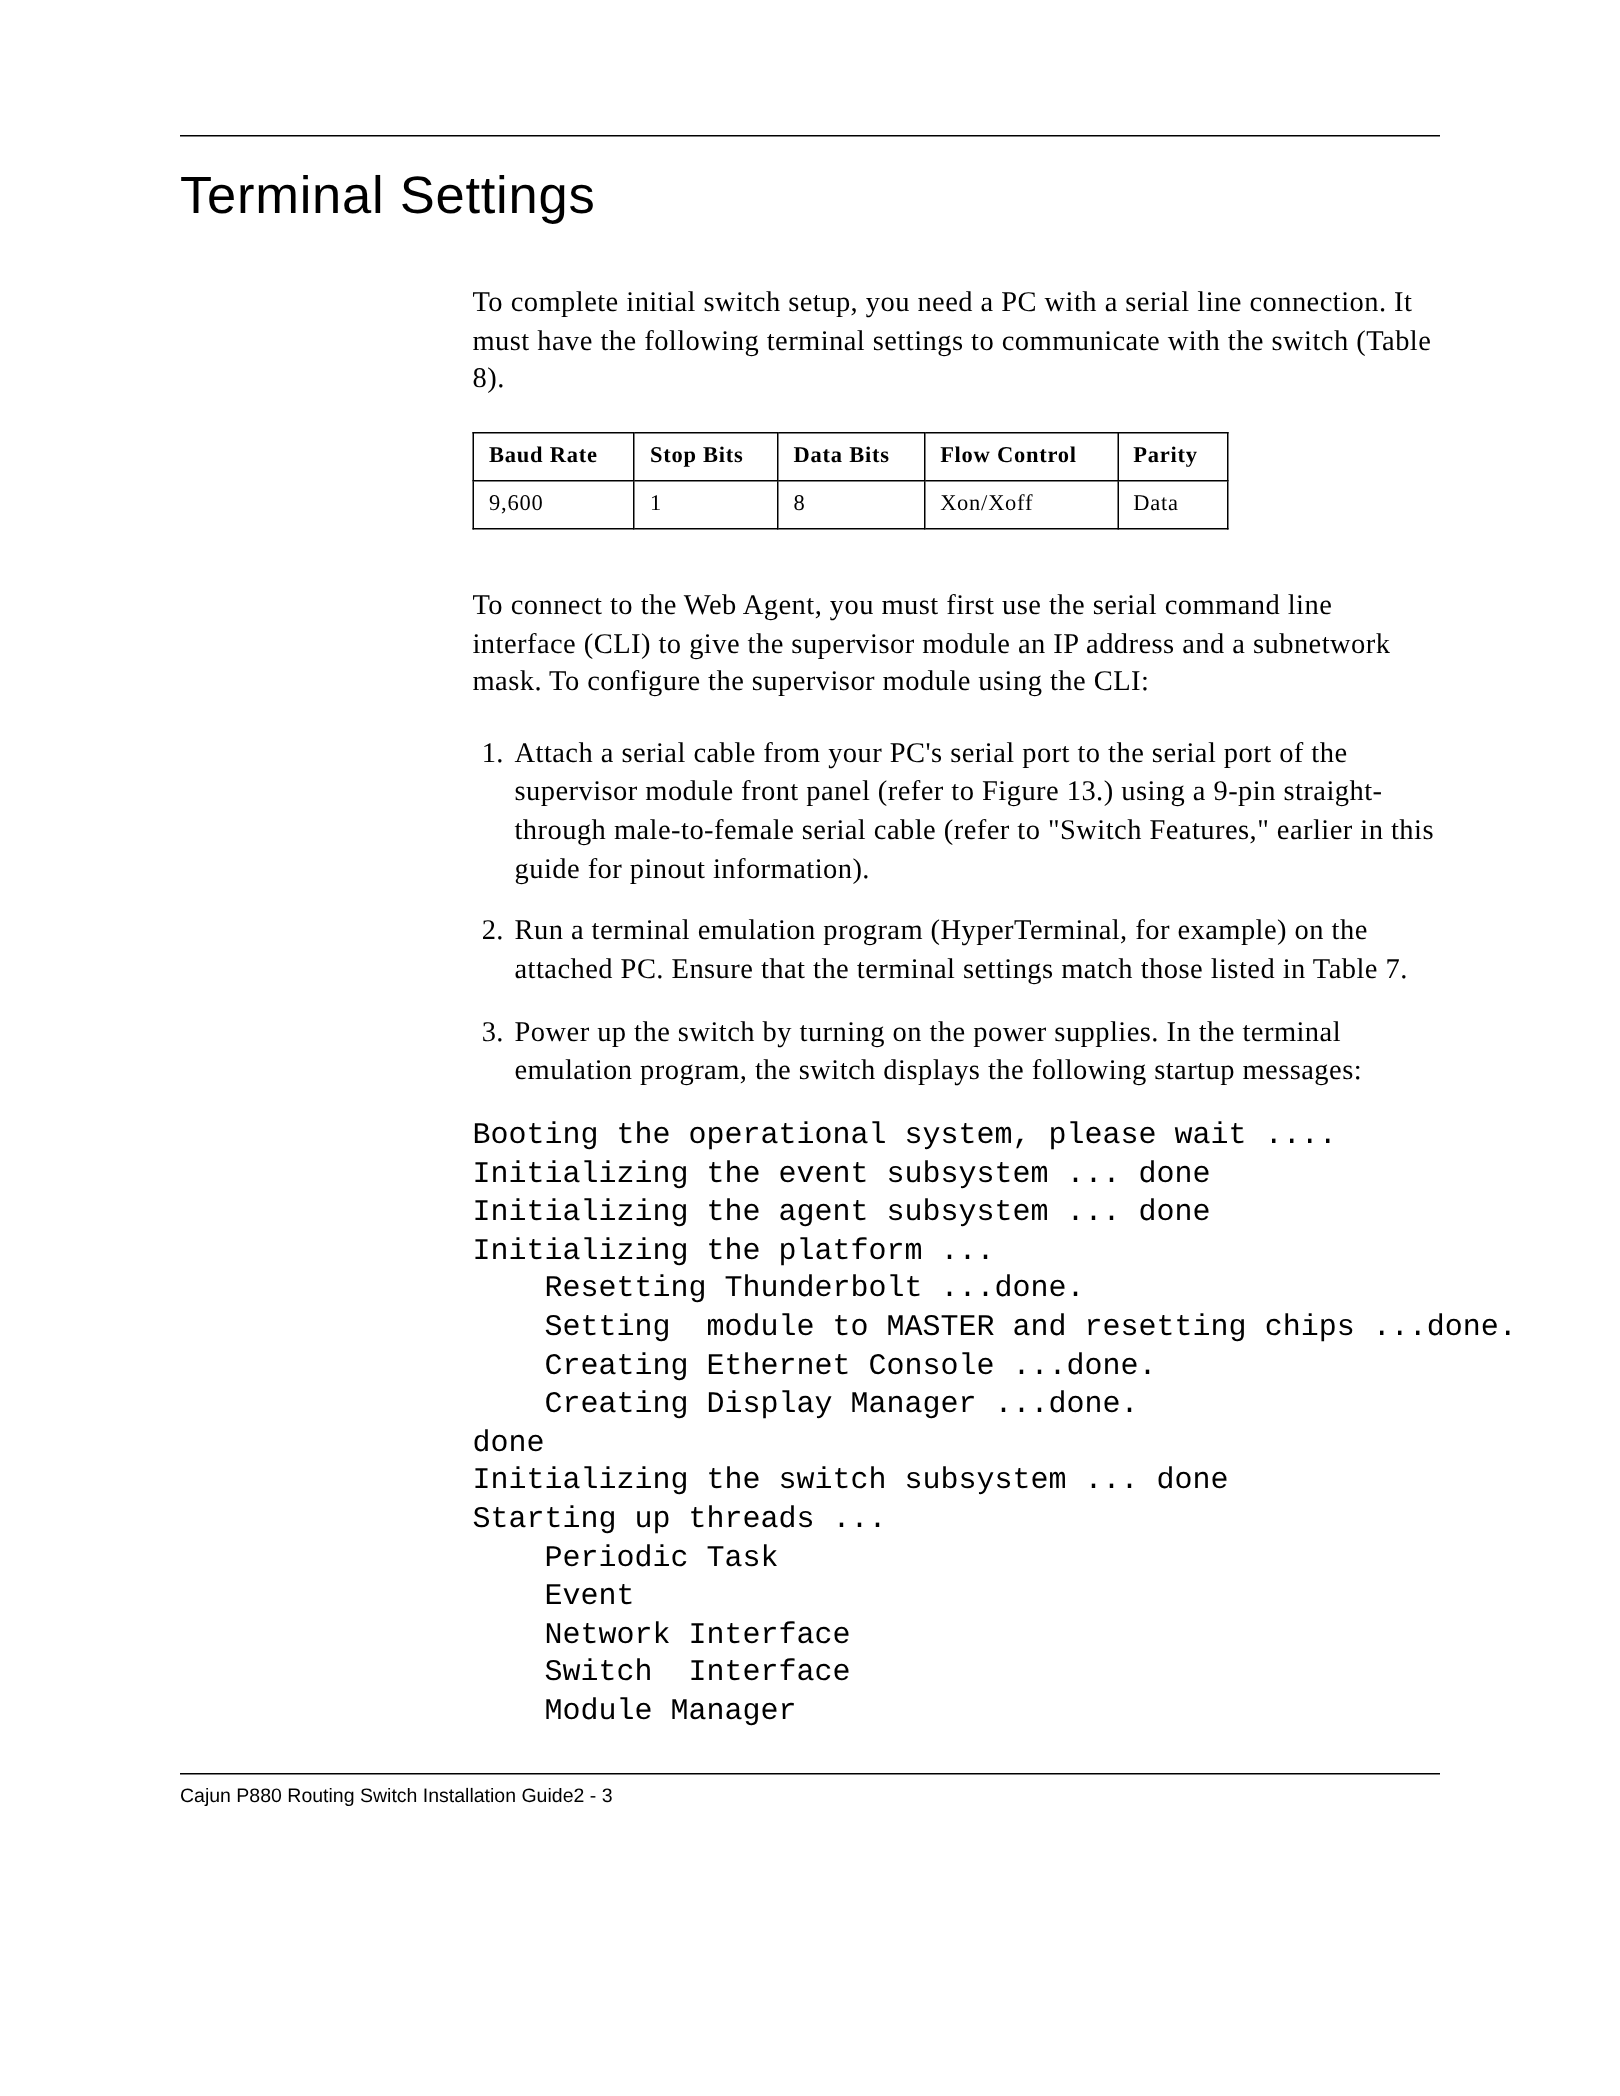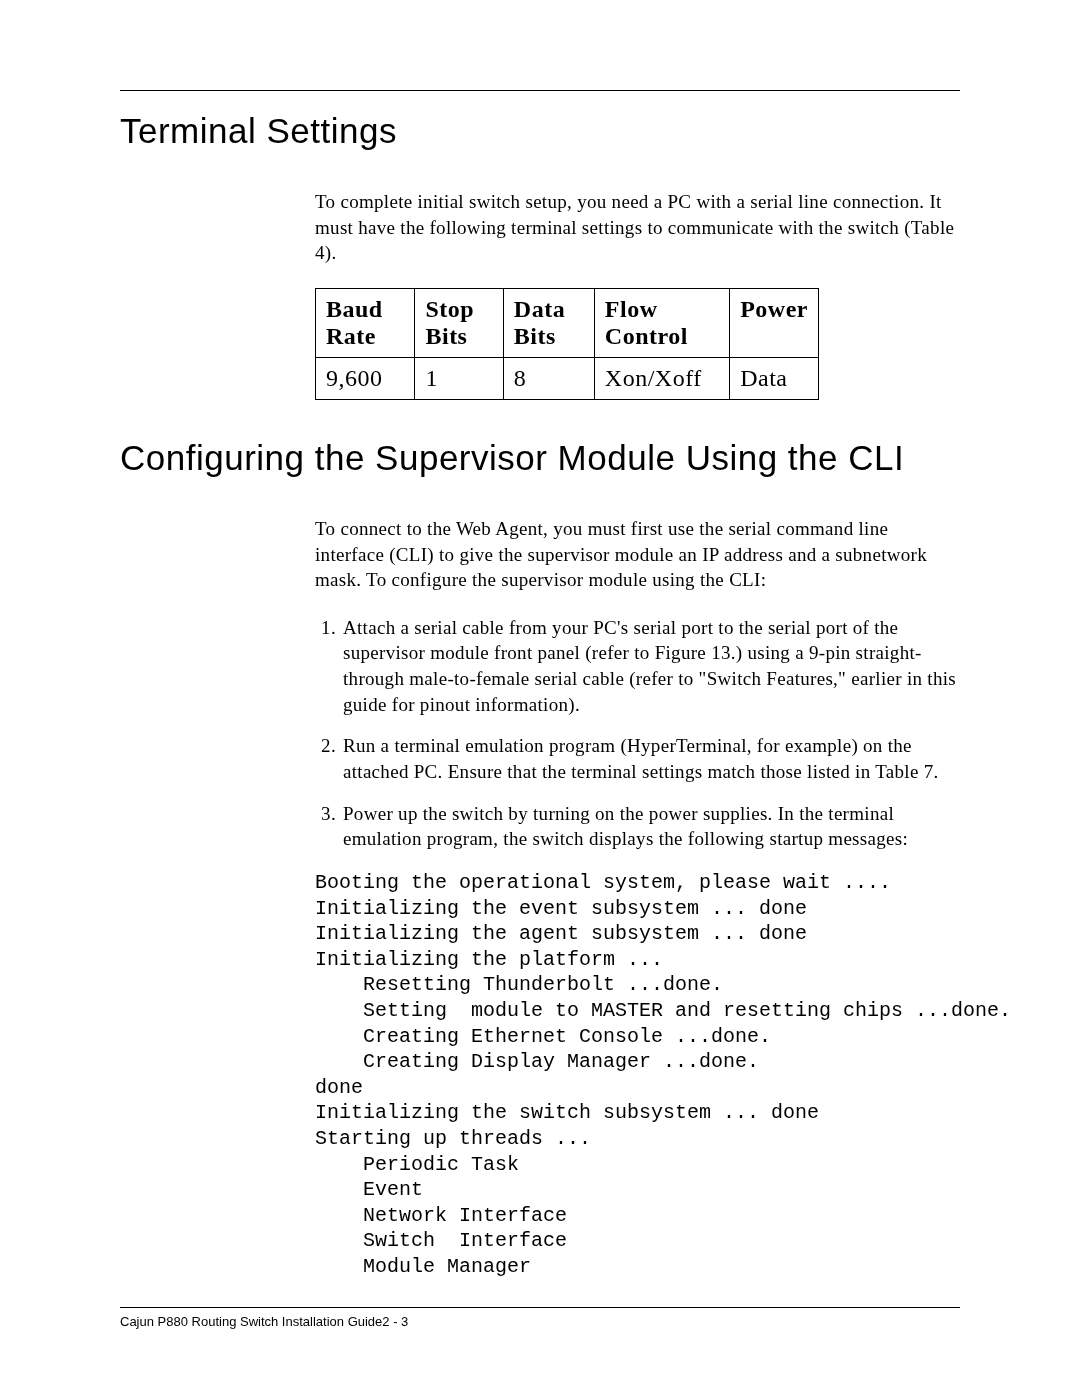--- a/index.html
+++ b/index.html
@@ -43,21 +43,21 @@
     margin: 28px 0 8px 0;
   }
   table.settings {
     border-collapse: collapse;
     width: 504px;
     margin-bottom: 38px;
   }
   table.settings th, table.settings td {
     border: 1px solid #000;
     padding: 7px 10px;
-    font-size: 24px;
+    font-size: 15px;
     text-align: left;
     vertical-align: top;
     letter-spacing: 0.5px;
   }
   table.settings th {
     font-weight: bold;
   }
   ol.steps {
     font-size: 19px;
     line-height: 1.35;
@@ -89,44 +89,43 @@
 </style>
 </head>
 <body>
 
 <div class="page">
   <hr class="rule">
 
   <h1 class="h1">Terminal Settings</h1>
 
   <div class="body-indent">
-    <p class="body">To complete initial switch setup, you need a PC with a serial line connection. It must have the following terminal settings to communicate with the switch (Table 4).</p>
+    <p class="body">To complete initial switch setup, you need a PC with a serial line connection. It must have the following terminal settings to communicate with the switch (Table 8).</p>
 
 
     <table class="settings">
       <tbody>
           <tr>
         <th>Baud Rate</th>
         <th>Stop Bits</th>
         <th>Data Bits</th>
         <th>Flow Control</th>
-        <th>Power</th>
+        <th>Parity</th>
       </tr>
       <tr>
         <td>9,600</td>
         <td>1</td>
         <td>8</td>
         <td>Xon/Xoff</td>
         <td>Data</td>
       </tr>
     </tbody>
       </table>
   </div>
 
-  <h1 class="h1">Configuring the Supervisor Module Using the CLI</h1>
 
   <div class="body-indent">
     <p class="body">To connect to the Web Agent, you must first use the serial command line interface (CLI) to give the supervisor module an IP address and a subnetwork mask. To configure the supervisor module using the CLI:</p>
 
     <ol class="steps">
       <li>Attach a serial cable from your PC's serial port to the serial port of the supervisor module front panel (refer to Figure 13.) using a 9-pin straight-through male-to-female serial cable (refer to "Switch Features," earlier in this guide for pinout information).</li>
       <li>Run a terminal emulation program (HyperTerminal, for example) on the attached PC. Ensure that the terminal settings match those listed in Table 7.</li>
       <li>Power up the switch by turning on the power supplies. In the terminal emulation program, the switch displays the following startup messages:</li>
     </ol>
 

